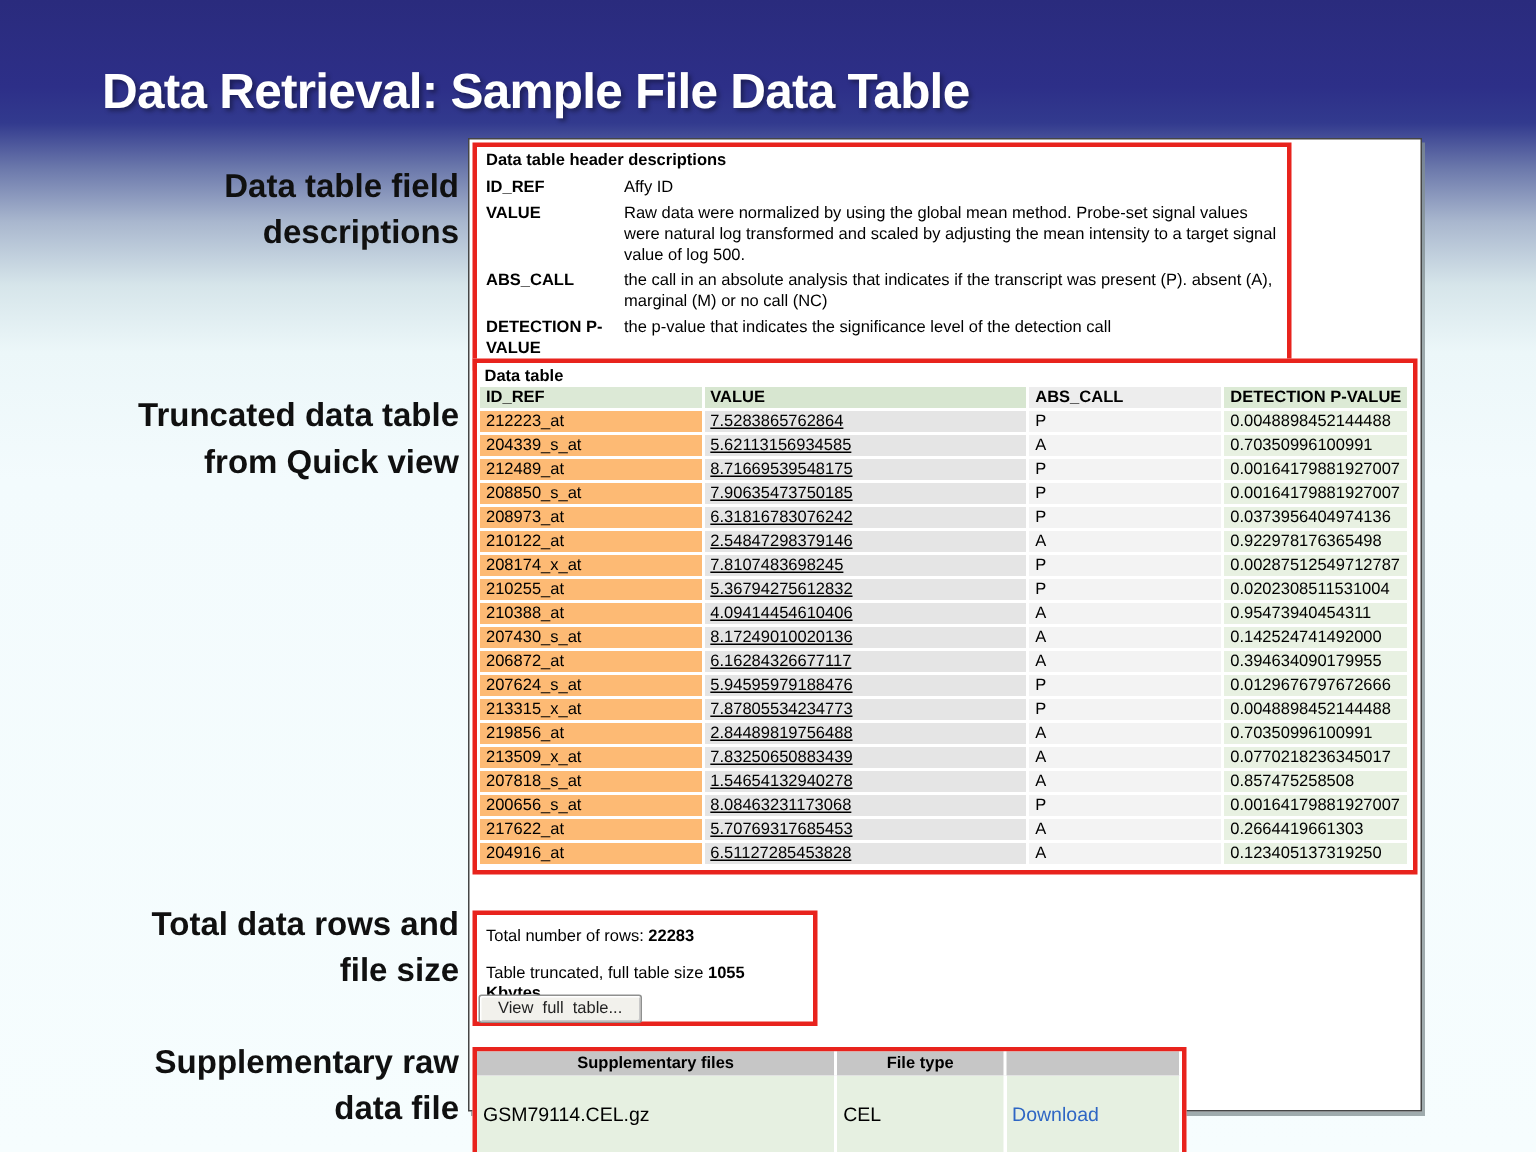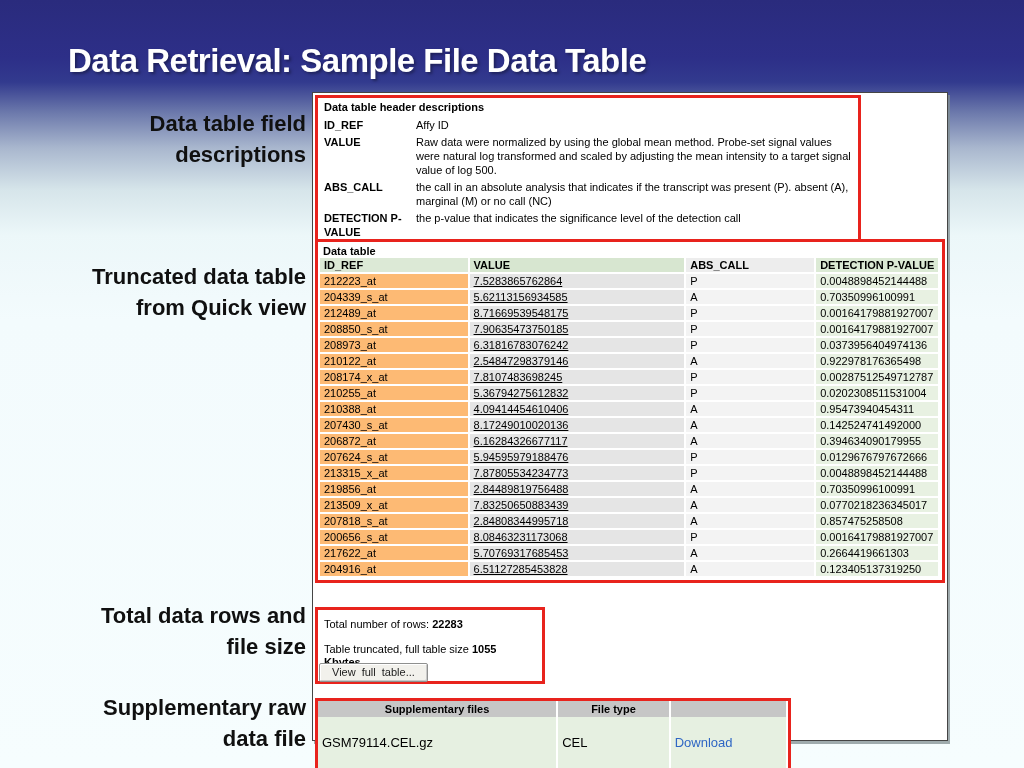--- a/index.html
+++ b/index.html
@@ -271,21 +271,21 @@
 
             <tr>
               <td>213509_x_at</td>
               <td>7.83250650883439</td>
               <td>A</td>
               <td>0.0770218236345017</td>
             </tr>
 
             <tr>
               <td>207818_s_at</td>
-              <td>2.84808344995718</td>
+              <td>1.54654132940278</td>
               <td>A</td>
               <td>0.857475258508</td>
             </tr>
 
             <tr>
               <td>200656_s_at</td>
               <td>8.08463231173068</td>
               <td>P</td>
               <td>0.00164179881927007</td>
             </tr>

